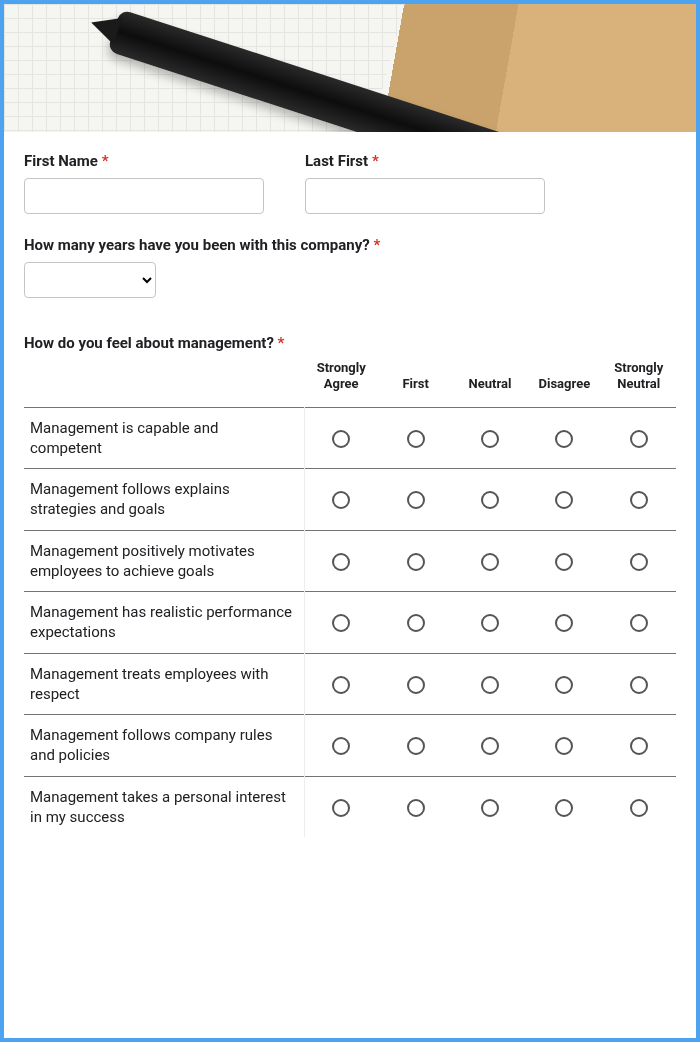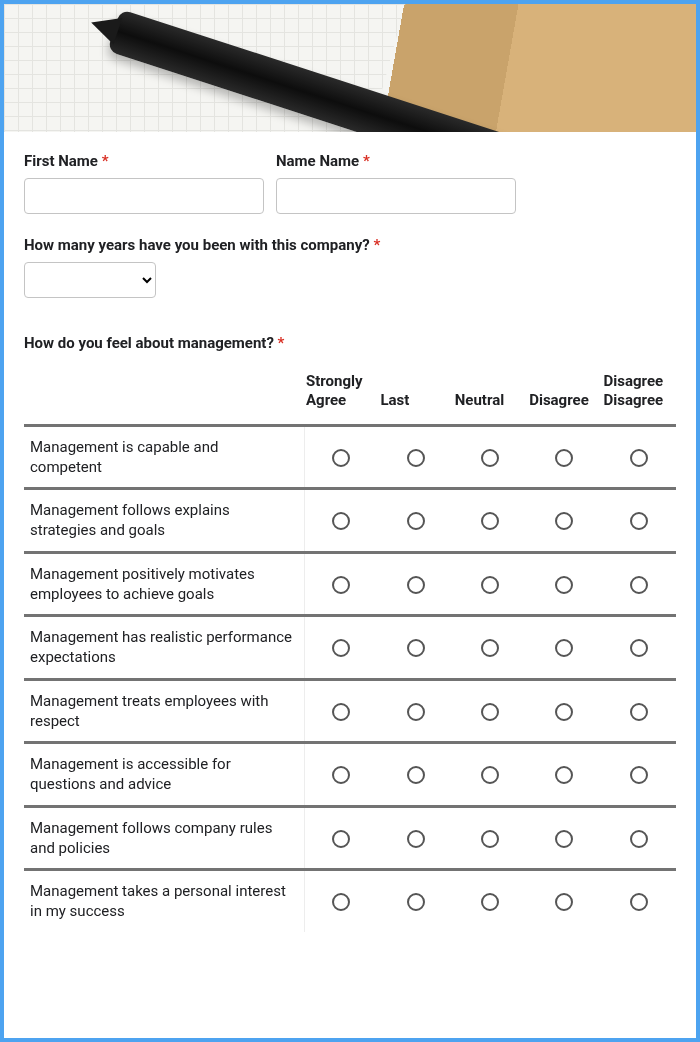--- a/index.html
+++ b/index.html
@@ -64,21 +64,21 @@
     font-weight: 400;
     color: #202124;
     letter-spacing: .2px;
     z-index: 2;
   }
   .form {
     padding: 20px 20px 0 20px;
   }
   .row {
     display: flex;
-    gap: 12px;
+    gap: 41px;
     margin-bottom: 22px;
   }
   .field { display: flex; flex-direction: column; }
   .field label {
     font-size: 15px;
     font-weight: 700;
     color: #202124;
     margin-bottom: 8px;
   }
   .req { color: #d93025; font-weight: 700; }
@@ -97,40 +97,40 @@
     border: 1px solid #c4c4c4;
     border-radius: 4px;
     padding: 4px 8px;
     background: #fff;
     font-size: 14px;
   }
   .qlabel {
     font-size: 15px;
     font-weight: 700;
     color: #202124;
-    margin-bottom: 12px;
+    margin-bottom: 0;
     margin-top: 20px;
   }
   .matrix {
     width: 100%;
     border-collapse: collapse;
     table-layout: fixed;
   }
   .matrix th {
-    font-size: 15px;
+    font-size: 13px;
     font-weight: 700;
     color: #202124;
-    text-align: left;
+    text-align: center;
     padding: 8px 2px 14px 2px;
     vertical-align: bottom;
     line-height: 1.25;
   }
   .matrix th:first-child { width: 280px; }
   .matrix td {
-    border-top: 3px solid #737373;
+    border-top: 1px solid #737373;
     padding: 10px 4px;
     vertical-align: middle;
   }
   .matrix td.rowlabel {
     font-size: 15px;
     font-weight: 400;
     color: #202124;
     line-height: 1.35;
     border-right: 1px solid #ededed;
     padding: 10px 10px 10px 6px;
@@ -164,21 +164,21 @@
     <div class="row">
       <div class="field">
         <label>
           <span>First Name</span>
           <span class="req">*</span>
         </label>
         <input type="text" class="text-input w240" value="" style="">
       </div>
       <div class="field">
         <label>
-          <span>Name Name</span>
+          <span>Last First</span>
           <span class="req">*</span>
         </label>
         <input type="text" class="text-input w240" value="" style="">
       </div>
     </div>
 
 
     <div class="field" style="margin-top:20px;">
       <label class="qlabel" style="margin-top:0;">
         <span>How many years have you been with this company?</span>
@@ -192,24 +192,24 @@
     <div class="qlabel" style="margin-top:36px;">
       <span>How do you feel about management?</span>
       <span class="req">*</span>
     </div>
 
     <table class="matrix">
       <thead>
         <tr>
           <th></th>
           <th>Strongly Agree</th>
-          <th>Last</th>
+          <th>First</th>
           <th>Neutral</th>
           <th>Disagree</th>
-          <th>Disagree Disagree</th>
+          <th>Strongly Neutral</th>
         </tr>
       </thead>
       <tbody id="matrix-body">
           <tr>
             <td class="rowlabel">Management is capable and competent</td>
             <td class="cell"><input type="radio" name="row0" class="radio" style=""></td>
             <td class="cell"><input type="radio" name="row0" class="radio" style=""></td>
             <td class="cell"><input type="radio" name="row0" class="radio" style=""></td>
             <td class="cell"><input type="radio" name="row0" class="radio" style=""></td>
             <td class="cell"><input type="radio" name="row0" class="radio" style=""></td>
@@ -240,28 +240,20 @@
           </tr>
           <tr>
             <td class="rowlabel">Management treats employees with respect</td>
             <td class="cell"><input type="radio" name="row5" class="radio" style=""></td>
             <td class="cell"><input type="radio" name="row5" class="radio" style=""></td>
             <td class="cell"><input type="radio" name="row5" class="radio" style=""></td>
             <td class="cell"><input type="radio" name="row5" class="radio" style=""></td>
             <td class="cell"><input type="radio" name="row5" class="radio" style=""></td>
           </tr>
           <tr>
-            <td class="rowlabel">Management is accessible for questions and advice</td>
-            <td class="cell"><input type="radio" name="row6" class="radio" style=""></td>
-            <td class="cell"><input type="radio" name="row6" class="radio" style=""></td>
-            <td class="cell"><input type="radio" name="row6" class="radio" style=""></td>
-            <td class="cell"><input type="radio" name="row6" class="radio" style=""></td>
-            <td class="cell"><input type="radio" name="row6" class="radio" style=""></td>
-          </tr>
-          <tr>
             <td class="rowlabel">Management follows company rules and policies</td>
             <td class="cell"><input type="radio" name="row7" class="radio" style=""></td>
             <td class="cell"><input type="radio" name="row7" class="radio" style=""></td>
             <td class="cell"><input type="radio" name="row7" class="radio" style=""></td>
             <td class="cell"><input type="radio" name="row7" class="radio" style=""></td>
             <td class="cell"><input type="radio" name="row7" class="radio" style=""></td>
           </tr>
           <tr>
             <td class="rowlabel">Management takes a personal interest in my success</td>
             <td class="cell"><input type="radio" name="row8" class="radio" style=""></td>

